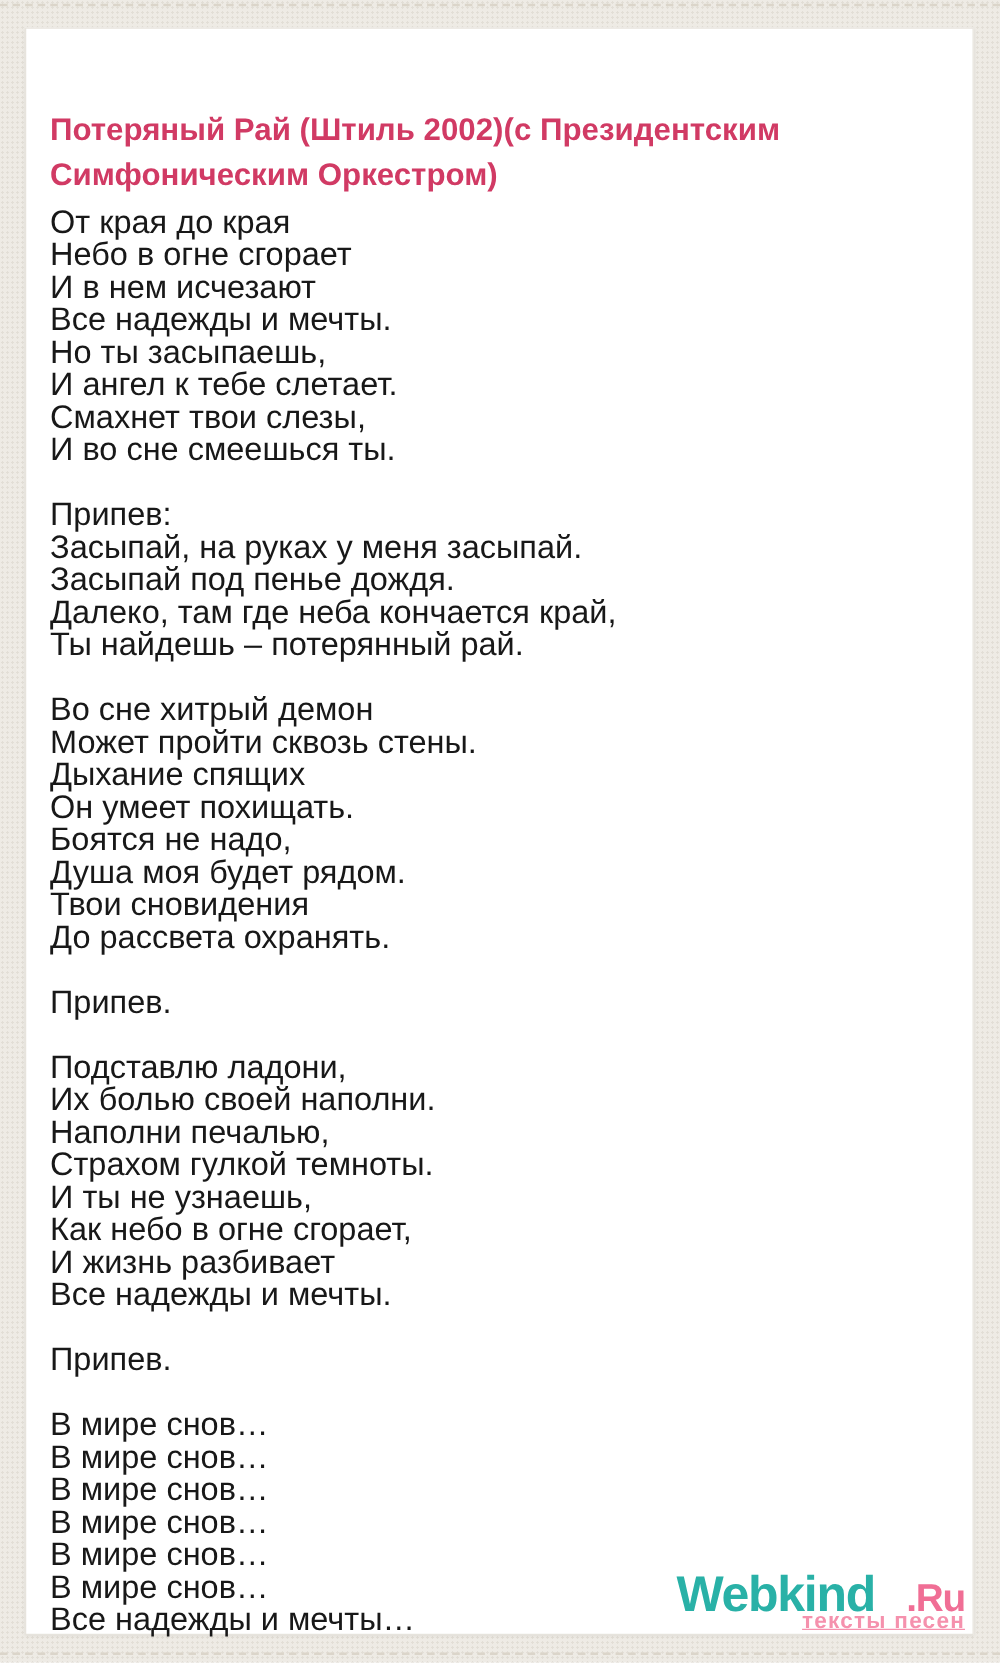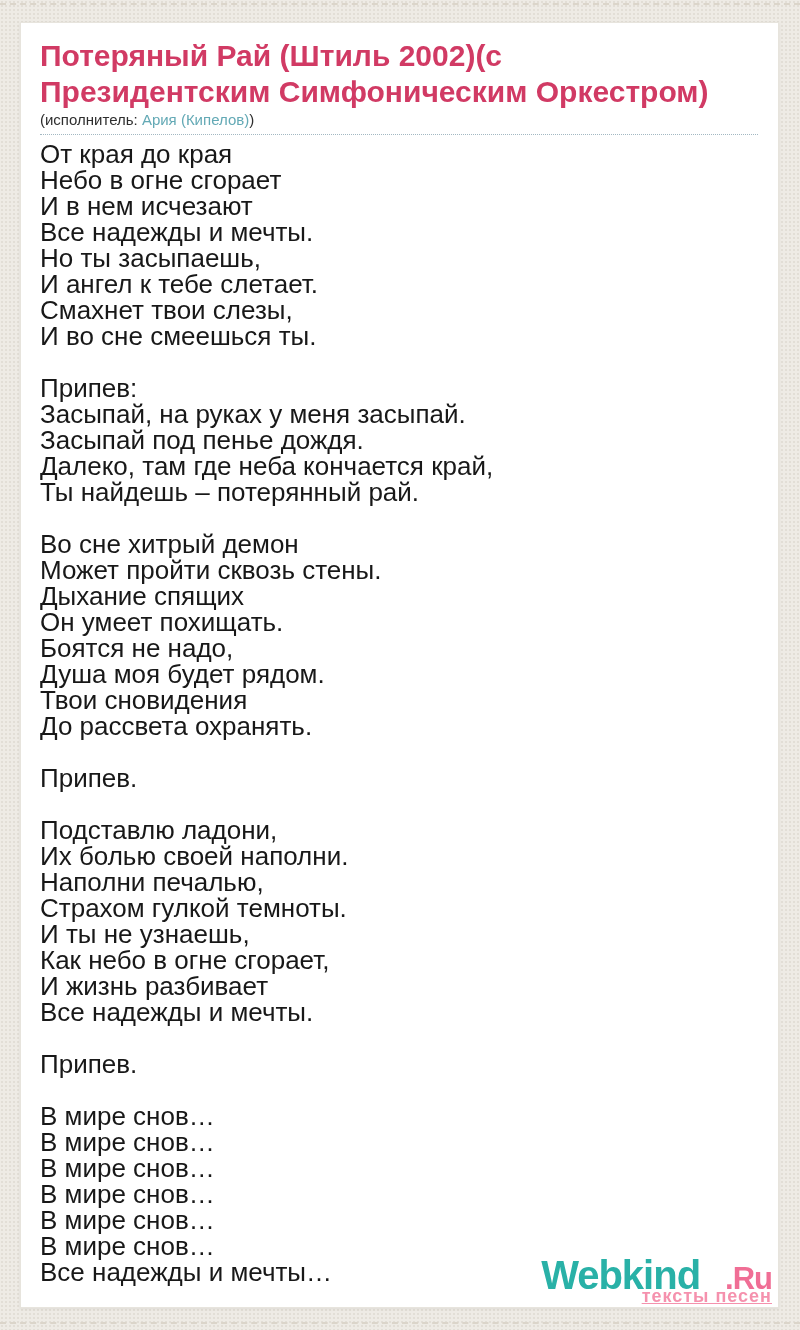--- a/index.html
+++ b/index.html
@@ -33,24 +33,25 @@
     width:759px;height:1286px;
     background:var(--c-card-bg);
     border:1px solid #e7e4dd;
     box-shadow:0 1px 3px rgba(0,0,0,0.07);
   }
   .card-inner{
     padding:15px 20px 0 19px;
   }
   h1.song-title{
     color:var(--c-title);
-    font-size:30px;
+    font-size:25px;
     line-height:36px;
     font-weight:bold;
     max-width:700px;
+    margin-top:48px;
   }
   .artist-line{
     font-size:15px;
     line-height:19px;
     color:#2e2e2e;
     padding-bottom:5px;
     border-bottom:1px dotted var(--c-separator);
   }
   .artist-line a{
     color:var(--c-link);
@@ -96,23 +97,20 @@
 </head>
 <body>
 
 <div class="perforation top"></div>
 
 <div class="card">
   <div class="card-inner">
 
     <h1 class="song-title">Потеряный Рай (Штиль 2002)(с Президентским Симфоническим Оркестром)</h1>
 
-    <div class="artist-line">
-      <span>(исполнитель: </span><a href="#">Ария (Кипелов)</a><span>)</span>
-    </div>
 
     <div class="lyrics">От края до края
 Небо в огне сгорает
 И в нем исчезают
 Все надежды и мечты.
 Но ты засыпаешь,
 И ангел к тебе слетает.
 Смахнет твои слезы,
 И во сне смеешься ты.
 

